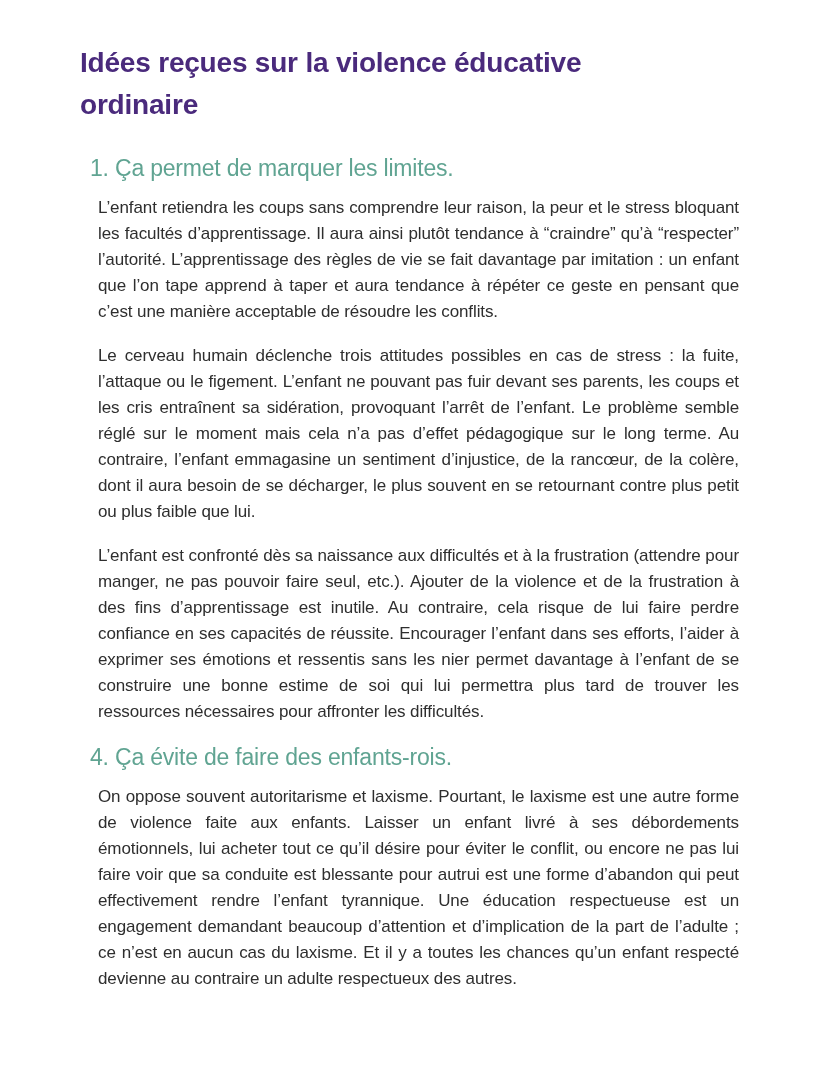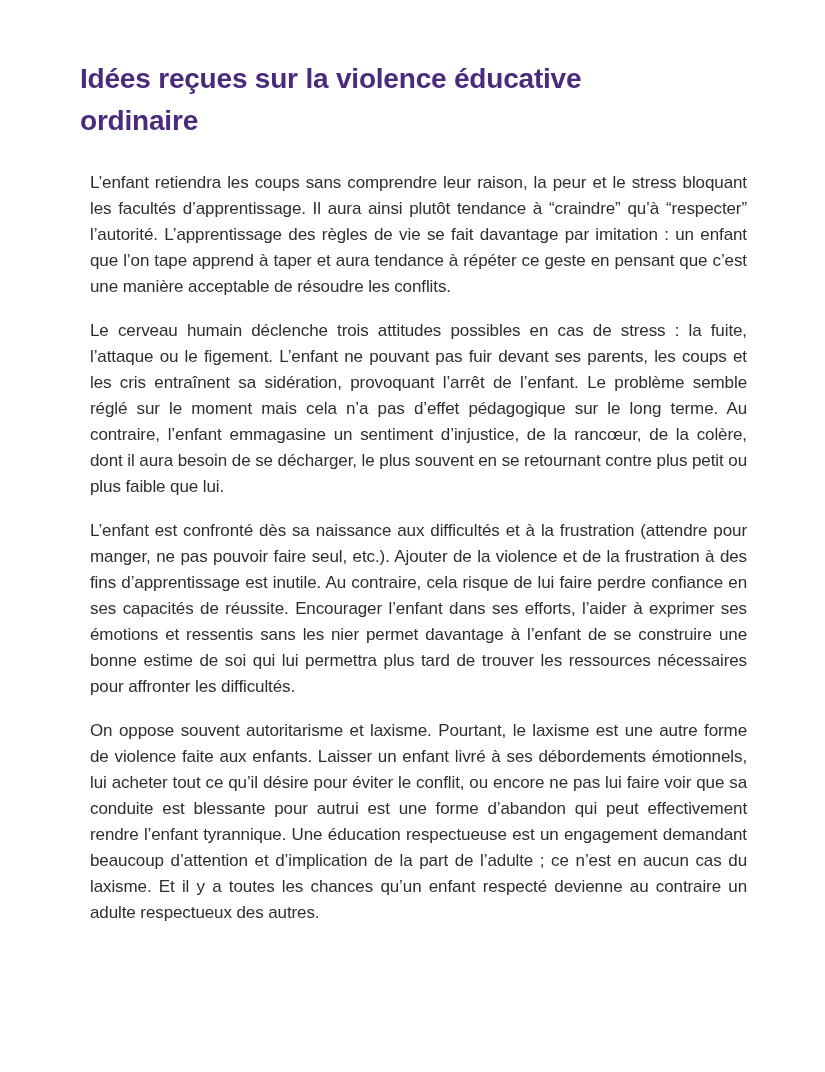--- a/index.html
+++ b/index.html
@@ -6,21 +6,21 @@
     margin: 0;
     padding: 0;
     background: #ffffff;
   }
   .page {
     position: relative;
     width: 825px;
     height: 1072px;
     box-sizing: border-box;
     background: var(--background, #ffffff);
-    padding: 58px 78px 0 80px;
+    padding: 42px 78px 0 80px;
     font-family: "Liberation Sans", sans-serif;
     overflow: hidden;
   }
   h1.doc-title {
     margin: 0 0 28px 0;
     max-width: 620px;
     font-size: 28px;
     line-height: 42px;
     font-weight: 700;
     letter-spacing: -0.2px;
@@ -31,44 +31,46 @@
   }
   .sec h2 {
     margin: 0 0 13px 0;
     font-size: 23px;
     line-height: 28px;
     font-weight: 400;
     letter-spacing: -0.2px;
     color: var(--heading, #60a492);
   }
   .sec p {
-    margin: 0;
+    margin: 8px;
     font-size: 17px;
     line-height: 26px;
     text-align: justify;
     letter-spacing: -0.1px;
     color: var(--body, #2e2e2e);
   }
 </style>
 </head>
 <body>
 
 <div class="page">
 
   <h1 class="doc-title">Idées reçues sur la violence éducative ordinaire</h1>
 
   <section class="sec">
+    <h2>1. Ça permet de marquer les limites.</h2>
     <p>L’enfant retiendra les coups sans comprendre leur raison, la peur et le stress bloquant les facultés d’apprentissage. Il aura ainsi plutôt tendance à “craindre” qu’à “respecter” l’autorité. L’apprentissage des règles de vie se fait davantage par imitation : un enfant que l’on tape apprend à taper et aura tendance à répéter ce geste en pensant que c’est une manière acceptable de résoudre les conflits.</p>
   </section>
 
   <section class="sec">
     <p>Le cerveau humain déclenche trois attitudes possibles en cas de stress : la fuite, l’attaque ou le figement. L’enfant ne pouvant pas fuir devant ses parents, les coups et les cris entraînent sa sidération, provoquant l’arrêt de l’enfant. Le problème semble réglé sur le moment mais cela n’a pas d’effet pédagogique sur le long terme. Au contraire, l’enfant emmagasine un sentiment d’injustice, de la rancœur, de la colère, dont il aura besoin de se décharger, le plus souvent en se retournant contre plus petit ou plus faible que lui.</p>
   </section>
 
   <section class="sec">
     <p>L’enfant est confronté dès sa naissance aux difficultés et à la frustration (attendre pour manger, ne pas pouvoir faire seul, etc.). Ajouter de la violence et de la frustration à des fins d’apprentissage est inutile. Au contraire, cela risque de lui faire perdre confiance en ses capacités de réussite. Encourager l’enfant dans ses efforts, l’aider à exprimer ses émotions et ressentis sans les nier permet davantage à l’enfant de se construire une bonne estime de soi qui lui permettra plus tard de trouver les ressources nécessaires pour affronter les difficultés.</p>
   </section>
 
   <section class="sec">
+    <h2>4. Ça évite de faire des enfants-rois.</h2>
     <p>On oppose souvent autoritarisme et laxisme. Pourtant, le laxisme est une autre forme de violence faite aux enfants. Laisser un enfant livré à ses débordements émotionnels, lui acheter tout ce qu’il désire pour éviter le conflit, ou encore ne pas lui faire voir que sa conduite est blessante pour autrui est une forme d’abandon qui peut effectivement rendre l’enfant tyrannique. Une éducation respectueuse est un engagement demandant beaucoup d’attention et d’implication de la part de l’adulte ; ce n’est en aucun cas du laxisme. Et il y a toutes les chances qu’un enfant respecté devienne au contraire un adulte respectueux des autres.</p>
   </section>
 
 </div>
 
 </body></html>

